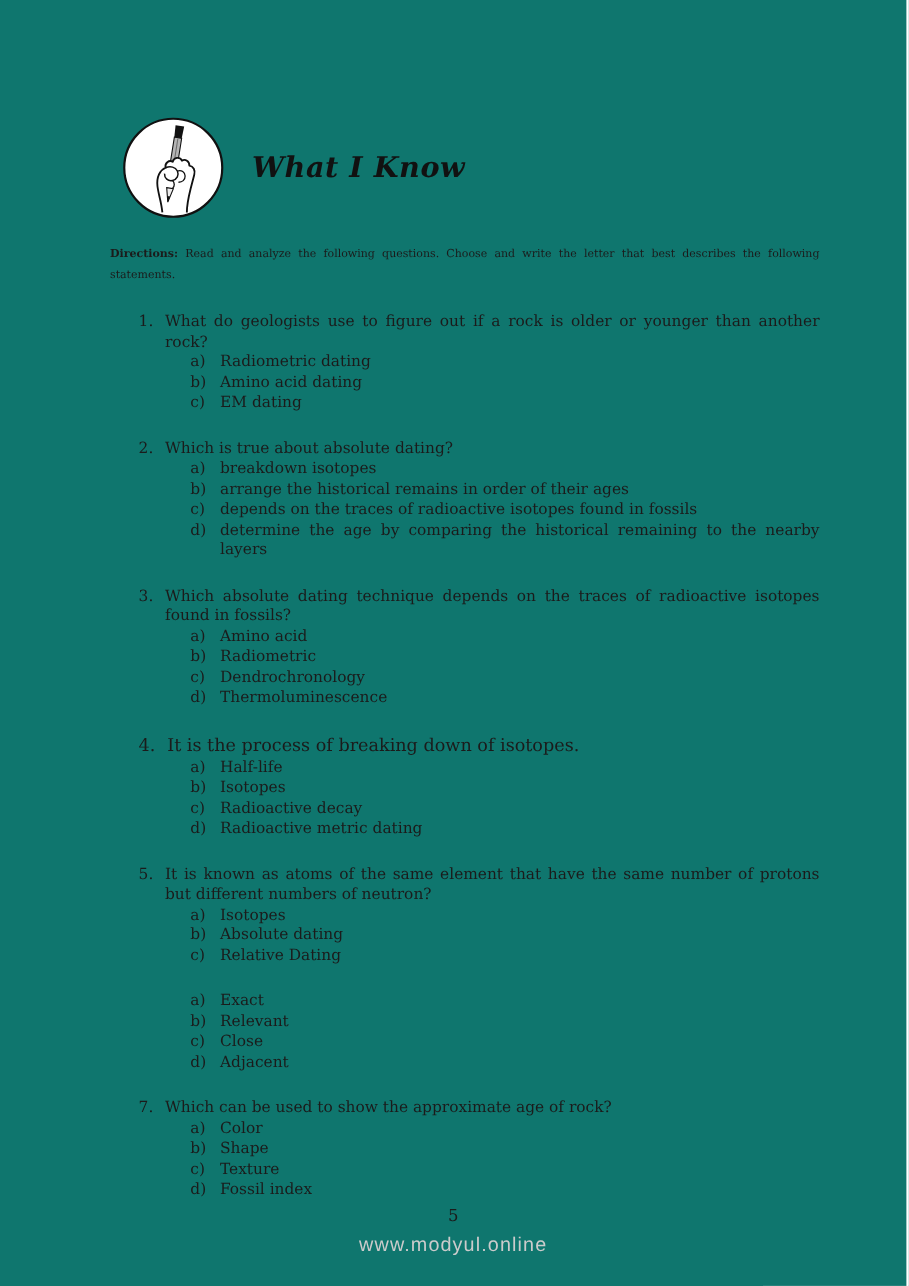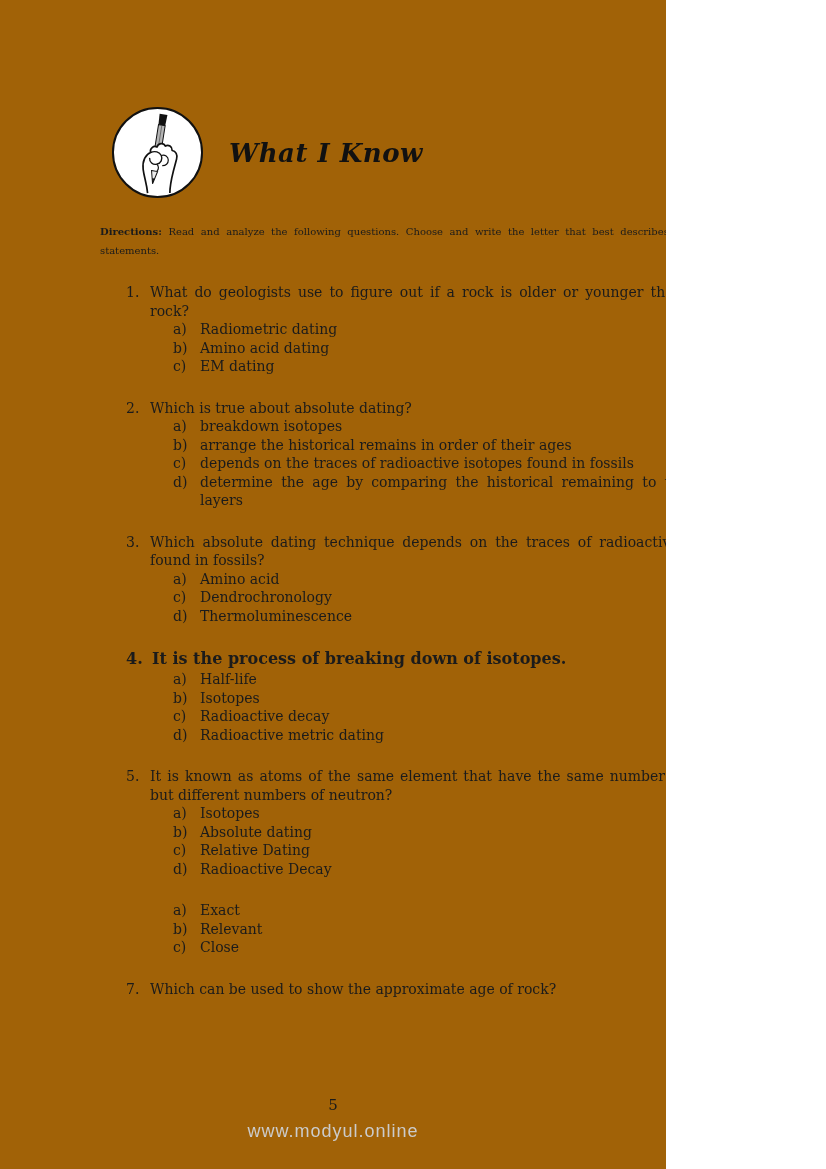--- a/index.html
+++ b/index.html
@@ -2,23 +2,23 @@
 <html><head>
 <meta charset="utf-8">
 <style>
   html, body {
     margin: 0;
     padding: 0;
     background: #ffffff;
   }
   .page {
     position: relative;
-    width: 666px;
+    width: 824px;
     height: 1169px;
-    background: #a16207;
+    background: #0f766e;
     font-family: "DejaVu Serif", serif;
     color: #1b1b1b;
     overflow: hidden;
     box-sizing: border-box;
   }
   .header {
     display: flex;
     align-items: center;
     margin: 105px 0 0 110px;
     gap: 24px;
@@ -58,21 +58,21 @@
   .q-num {
     display: inline-block;
     width: 24px;
     text-indent: 0;
   }
   .question.large .q-head {
     font-size: 16px;
     line-height: 22px;
   }
   .question.large .q-num { width: 26px; }
-  .question.large .q-head { margin-left: 52px; text-indent: -26px; font-weight: bold; }
+  .question.large .q-head { margin-left: 52px; text-indent: -26px; }
   .option {
     margin-left: 100px;
     text-indent: -27px;
     font-size: 14px;
     line-height: 18.5px;
     text-align: justify;
   }
   .opt-letter {
     display: inline-block;
     width: 27px;
@@ -178,20 +178,23 @@
 
   <div class="question">
     <div class="q-head">
       <span class="q-num">3.</span><span class="q-text">Which absolute dating technique depends on the traces of radioactive isotopes found in fossils?</span>
     </div>
     <div class="options">
   <div class="option">
     <span class="opt-letter">a)</span><span class="opt-text">Amino acid</span>
   </div>
 
+  <div class="option">
+    <span class="opt-letter">b)</span><span class="opt-text">Radiometric</span>
+  </div>
 
   <div class="option">
     <span class="opt-letter">c)</span><span class="opt-text">Dendrochronology</span>
   </div>
 
   <div class="option">
     <span class="opt-letter">d)</span><span class="opt-text">Thermoluminescence</span>
   </div>
 </div>
   </div>
@@ -229,46 +232,63 @@
   </div>
 
   <div class="option">
     <span class="opt-letter">b)</span><span class="opt-text">Absolute dating</span>
   </div>
 
   <div class="option">
     <span class="opt-letter">c)</span><span class="opt-text">Relative Dating</span>
   </div>
 
-  <div class="option">
-    <span class="opt-letter">d)</span><span class="opt-text">Radioactive Decay</span>
-  </div>
 </div>
   </div>
 
   <div class="question">
     <div class="options">
   <div class="option">
     <span class="opt-letter">a)</span><span class="opt-text">Exact</span>
   </div>
 
   <div class="option">
     <span class="opt-letter">b)</span><span class="opt-text">Relevant</span>
   </div>
 
   <div class="option">
     <span class="opt-letter">c)</span><span class="opt-text">Close</span>
   </div>
 
+  <div class="option">
+    <span class="opt-letter">d)</span><span class="opt-text">Adjacent</span>
+  </div>
 </div>
   </div>
 
   <div class="question">
     <div class="q-head">
       <span class="q-num">7.</span><span class="q-text">Which can be used to show the approximate age of rock?</span>
     </div>
+    <div class="options">
+  <div class="option">
+    <span class="opt-letter">a)</span><span class="opt-text">Color</span>
+  </div>
+
+  <div class="option">
+    <span class="opt-letter">b)</span><span class="opt-text">Shape</span>
+  </div>
+
+  <div class="option">
+    <span class="opt-letter">c)</span><span class="opt-text">Texture</span>
+  </div>
+
+  <div class="option">
+    <span class="opt-letter">d)</span><span class="opt-text">Fossil index</span>
+  </div>
+</div>
   </div>
 </main>
   </div>
 
   <div class="page-number">5</div>
   <div class="watermark">www.modyul.online</div>
 </div>
 
 </body></html>

